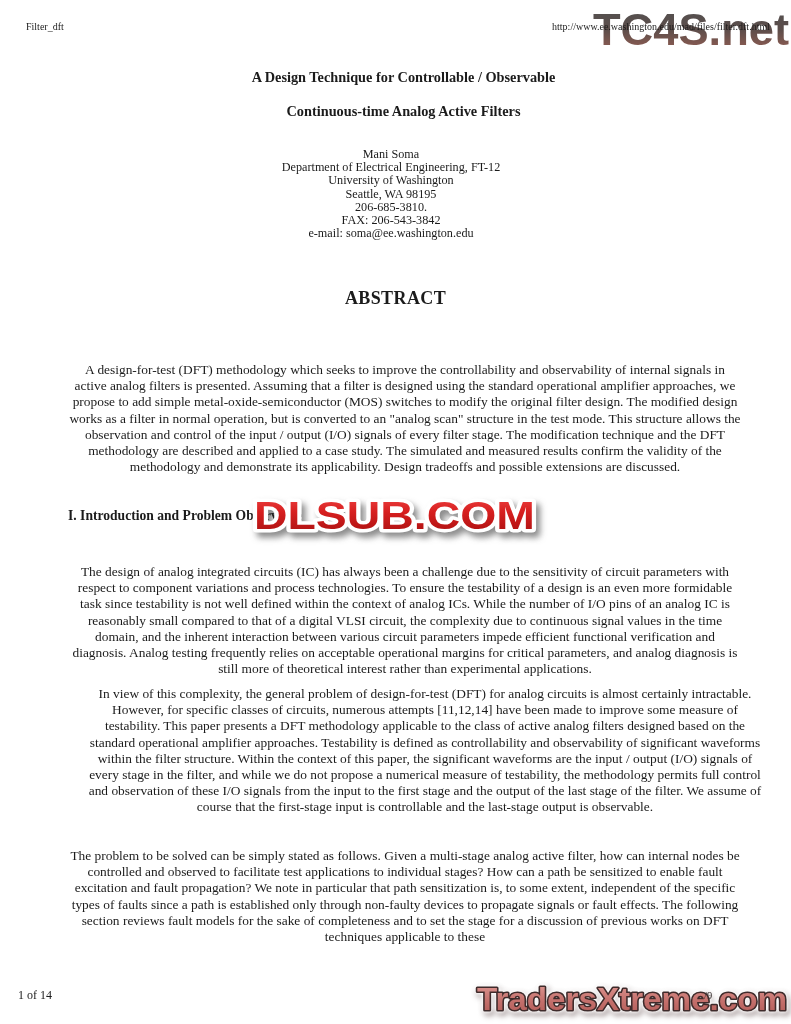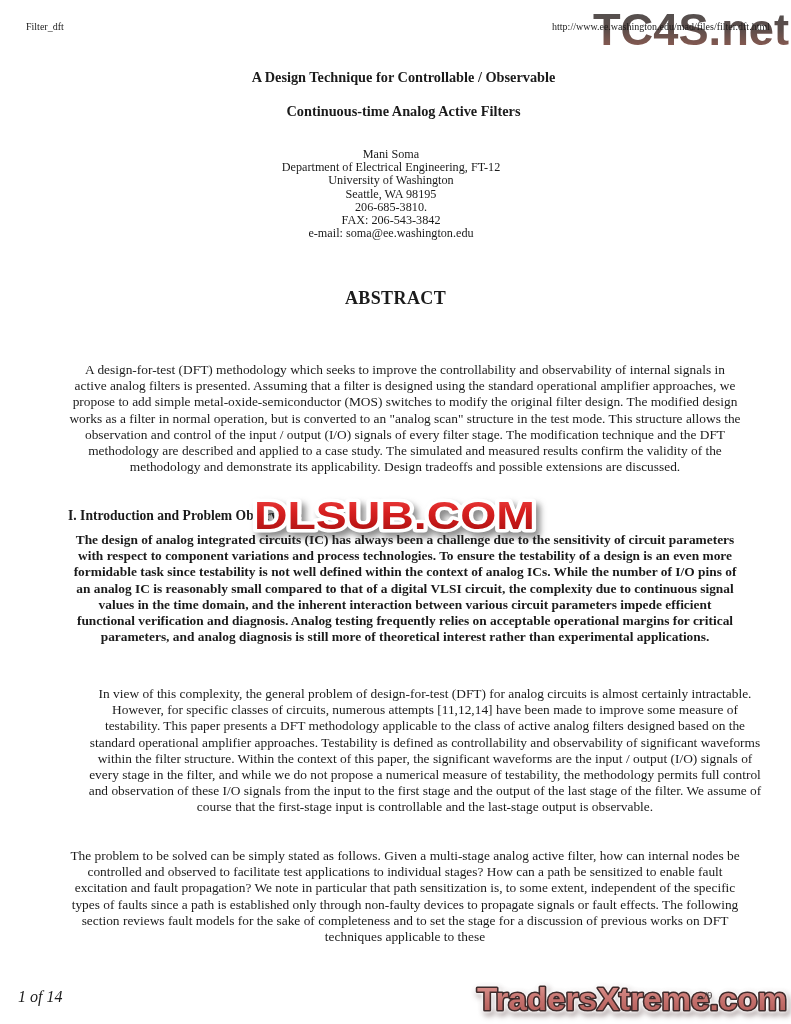--- a/index.html
+++ b/index.html
@@ -21,25 +21,25 @@
   .title-line{left:8px;width:791px;text-align:center;font-weight:700;font-size:14.3px;z-index:2;}
   .t1{top:69px;}
   .t2{top:103px;}
   
   .authors{top:148px;left:0;width:782px;text-align:center;font-size:12.2px;line-height:13.2px;z-index:2;}
   
   .abstract-h{top:288px;left:0;width:791px;text-align:center;font-weight:700;font-size:18px;letter-spacing:.4px;z-index:2;}
   .body-par{left:68px;width:674px;font-size:13.4px;line-height:16.2px;text-align:center;z-index:2;}
   .p-abs{top:362px;}
   .sec-h{top:508px;left:68px;font-weight:700;font-size:13.6px;z-index:2;}
-  .p1{top:532px;font-weight:bold;}
+  .p1{top:564px;}
   .p2{top:686px;margin-left:20px;}
   .p3{top:848px;}
   
-  .footer-left{top:988px;left:18px;font-size:16px;z-index:2;font-style:italic;}
+  .footer-left{top:988px;left:18px;font-size:12px;z-index:2;}
   .date-frag{top:990px;left:704px;font-size:10.5px;color:#3c3434;z-index:4;}
   
   .wm{pointer-events:none;}
   .wm-tc4s{top:2px;left:591px;z-index:1;opacity:.95;}
   .wm-dlsub{top:486px;left:249px;z-index:3;filter:drop-shadow(4px 5px 3px rgba(45,45,45,.55));}
   .wm-traders{top:979px;left:473px;z-index:3;
     filter:drop-shadow(0 0 2.5px #ffffff) drop-shadow(0 0 1px #ffffff) drop-shadow(2px 3px 2px rgba(80,55,55,.45));}
   svg text{font-family:"Liberation Sans", sans-serif;}
 </style>
 </head>

